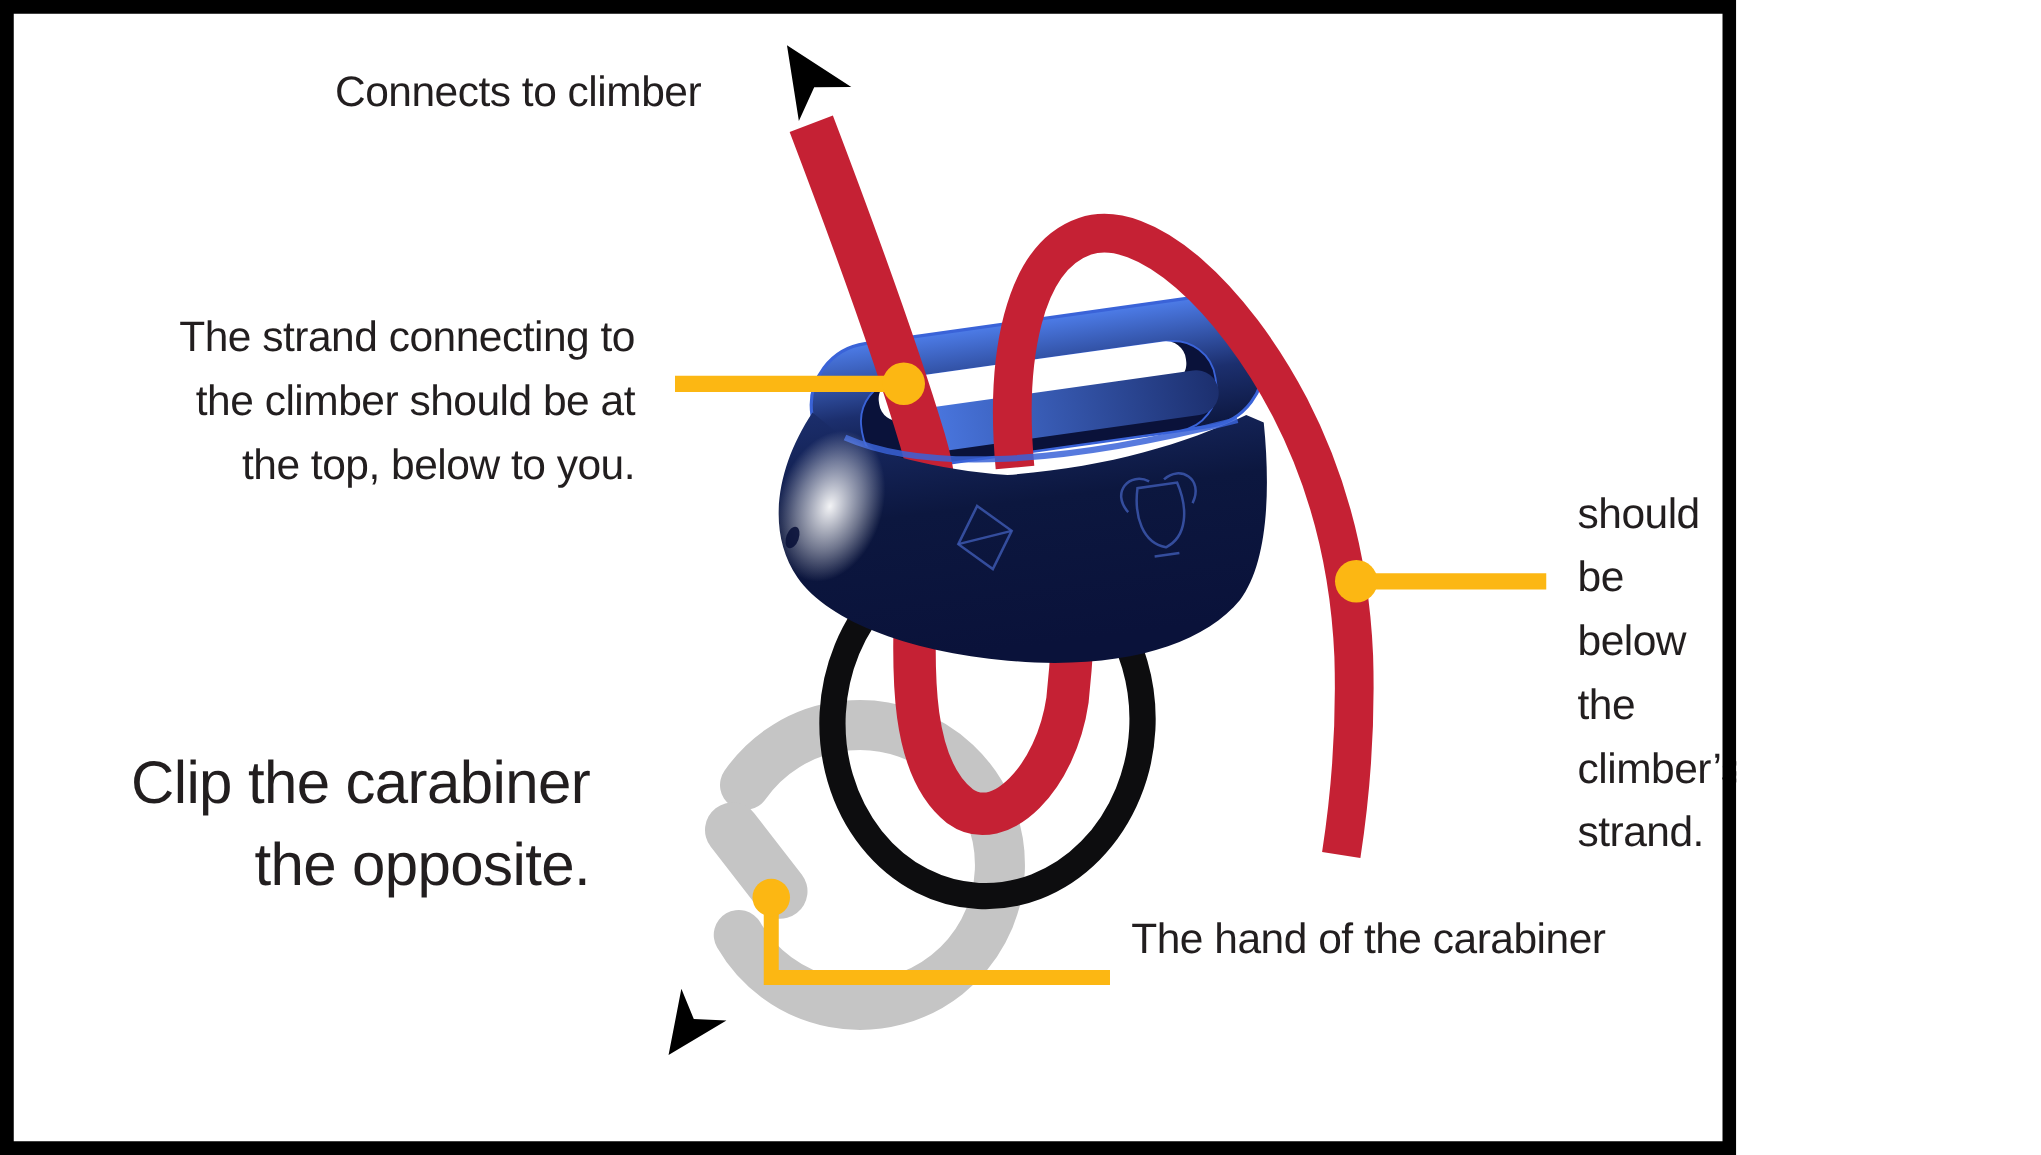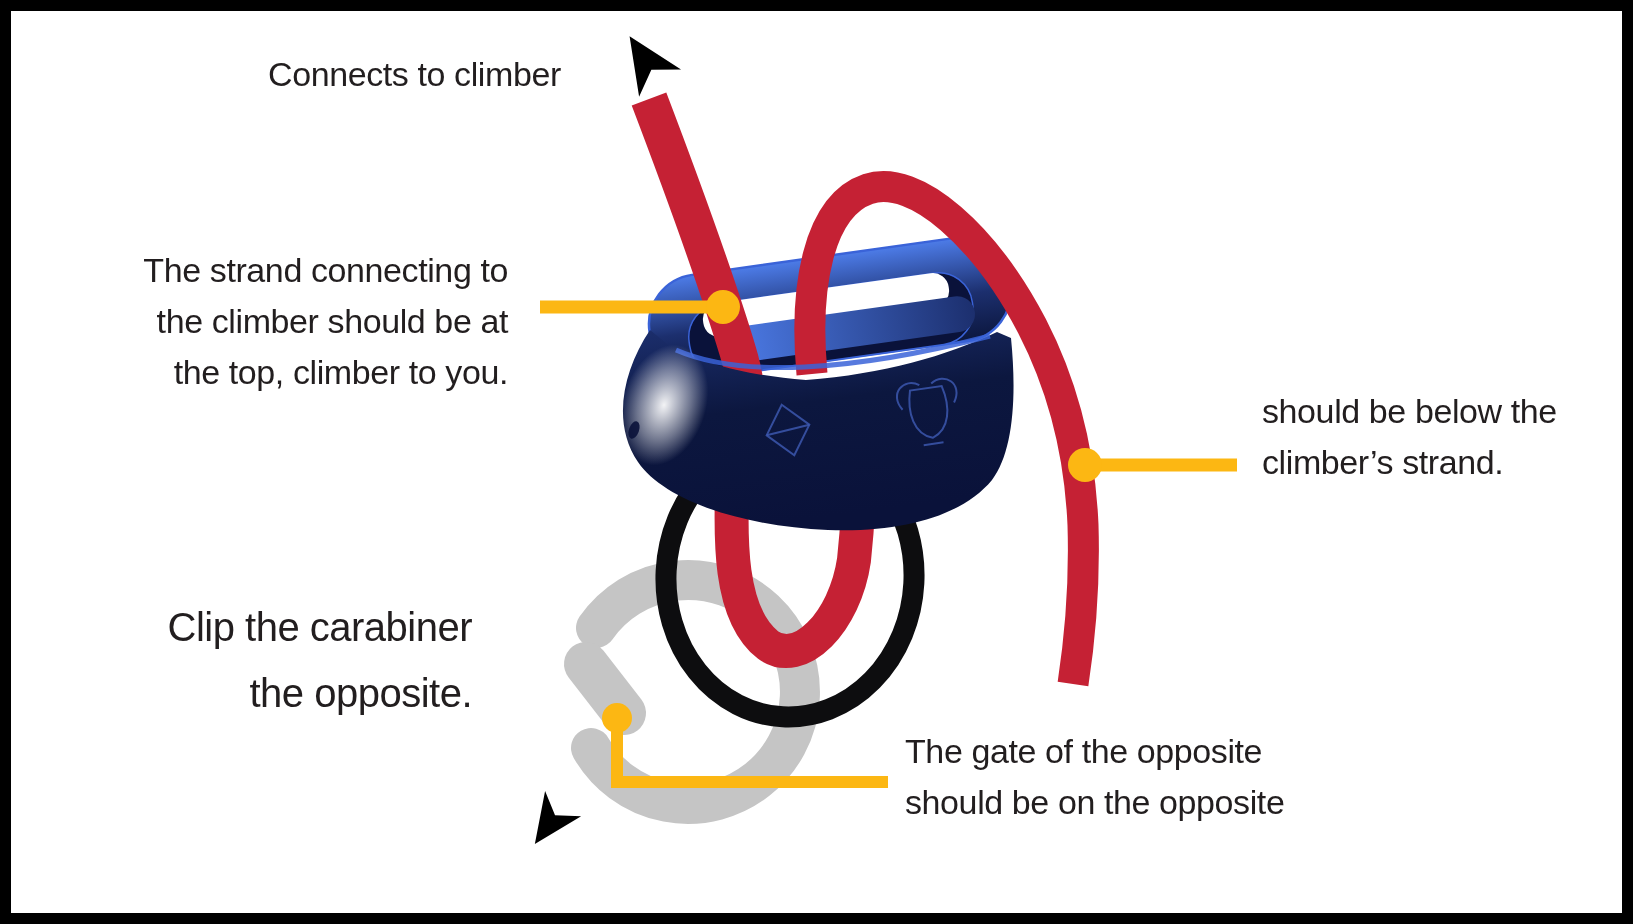--- a/index.html
+++ b/index.html
@@ -1,31 +1,31 @@
 <!DOCTYPE html>
 <html style="--bg: #ffffff; --frame_black: #000000; --text_color: #221e1f; --rope_red: #c52134; --pointer_yellow: #fcb713; --carabiner_gray: #c5c5c5; --keeper_black: #0d0d0f; --device_navy: #0c173f; --device_deep: #0a123a; --device_mid_blue: #1c2f6e; --device_bright_blue: #3a63d8; --device_light: #4d7ce8; --device_highlight: #ffffff; --logo_blue: #3c57ae;"><head>
 <meta charset="utf-8">
 <style>
   html,body{margin:0;padding:0;background:#ffffff;}
   .stage{
-    position:relative;width:1633px;height:924px;
+    position:relative;width:1389px;height:924px;
     background:var(--bg,#fff);
     font-family:"Liberation Sans",sans-serif;
     overflow:hidden;
   }
   .frame{position:absolute;inset:0;border:11px solid var(--frame_black,#000);pointer-events:none;z-index:50;}
   svg.diagram{position:absolute;left:0;top:0;width:1633px;height:924px;z-index:5;}
   .note{
     position:absolute;z-index:20;
     color:var(--text_color,#221e1f);
     font-size:34px;line-height:51px;letter-spacing:-0.4px;font-weight:500;
   }
   .note.single{line-height:40px;}
   .note.right-align{text-align:right;}
-  .note.big{font-size:40px;line-height:66px;letter-spacing:-0.5px;}
+  .note.big{font-size:48px;line-height:66px;letter-spacing:-0.5px;}
   
   .rope{fill:none;stroke:var(--rope_red,#c52134);}
   .keeper{fill:none;stroke:var(--keeper_black,#0d0d0f);}
   .biner{fill:none;stroke:var(--carabiner_gray,#c5c5c5);}
   .ylw-line{fill:none;stroke:var(--pointer_yellow,#fcb713);}
   .ylw-dot{fill:var(--pointer_yellow,#fcb713);stroke:none;}
   .arrow{fill:var(--frame_black,#000);stroke:none;}
   .logo{fill:none;stroke:var(--logo_blue,#3c57ae);stroke-width:2;opacity:.85;}
 </style>
 </head>
@@ -114,32 +114,31 @@
     </g>
   </svg>
 
   <div class="note single" style="left:268px;top:54px;">
     <span>Connects to climber</span>
   </div>
 
   <div class="note right-align" style="left:70px;top:245px;width:438px;">
     <div>The strand connecting to</div>
     <div>the climber should be at</div>
-    <div>the top, climber to you.</div>
+    <div>the top, below to you.</div>
   </div>
 
   <div class="note" style="left:1262px;top:386px;">
     <div>should be below the</div>
     <div>climber’s strand.</div>
   </div>
 
   <div class="note big right-align" style="left:20px;top:594px;width:452px;">
     <div>Clip the carabiner</div>
     <div>the opposite.</div>
   </div>
 
   <div class="note" style="left:905px;top:726px;">
-    <div>The gate of the opposite</div>
-    <div>should be on the opposite</div>
+    <div>The hand of the carabiner</div>
   </div>
 
   <div class="frame"></div>
 </div>
 
 </body></html>

